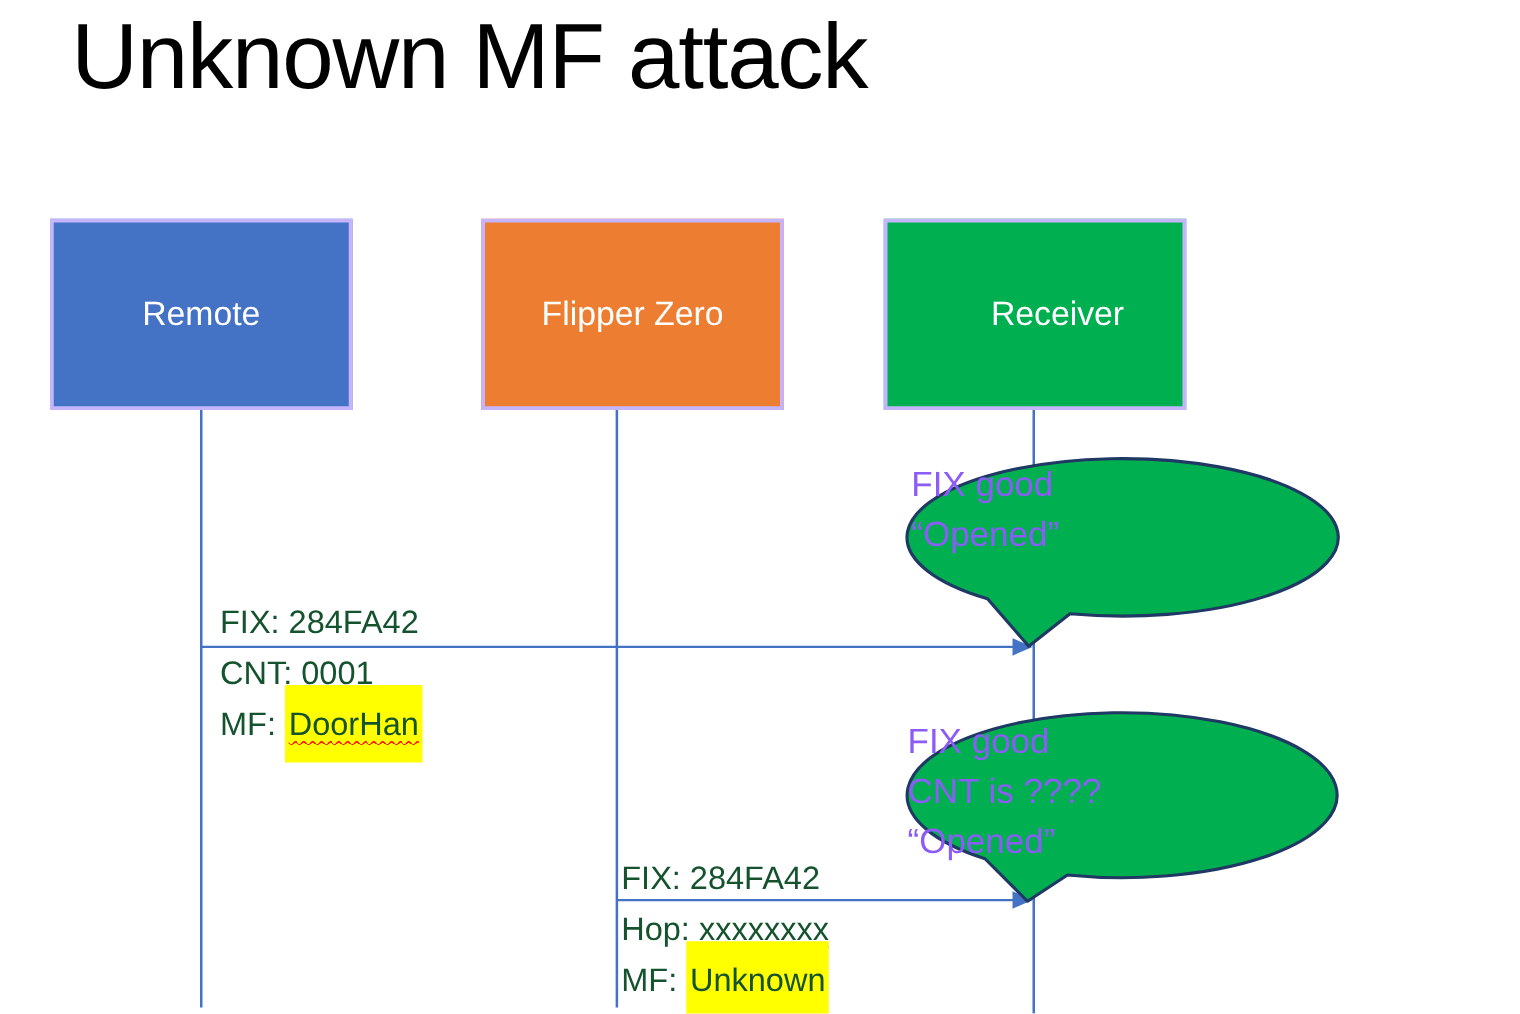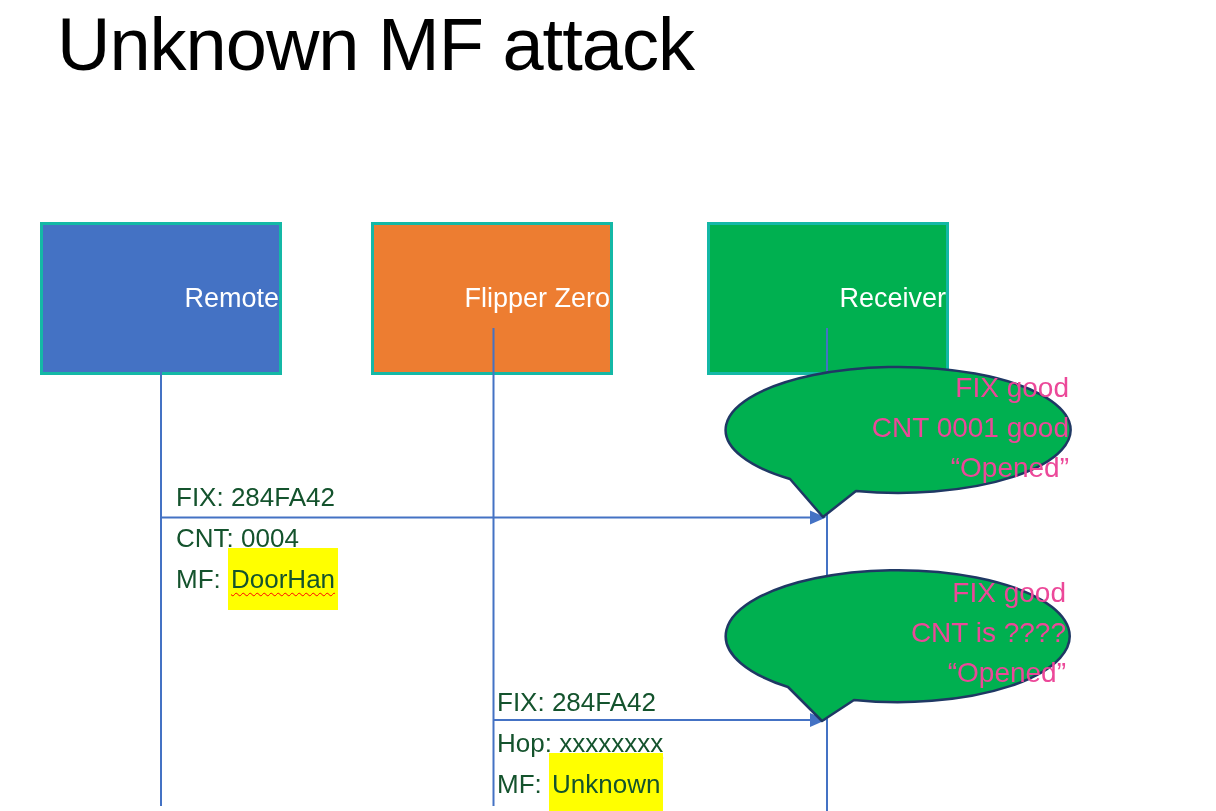--- a/index.html
+++ b/index.html
@@ -8,47 +8,47 @@
     overflow:hidden; font-family:"Liberation Sans", sans-serif; color:#000;
   }
   .slide-title {
     position:absolute; left:57px; top:2px;
     font-size:74px; font-weight:300; letter-spacing:-1px; color:#000;
     white-space:nowrap;
     text-align:center;
   }
   .actor {
     position:absolute; top:175px; width:242px; height:153px;
-    border:3px solid #14b8a6; box-sizing:border-box;
-    display:flex; align-items:center; justify-content:flex-end;
-    color:#ffffff; font-size:27px;margin-top:47px;
+    border:3px solid #c4b5fd; box-sizing:border-box;
+    display:flex; align-items:center; justify-content:center;
+    color:#ffffff; font-size:27px;
   }
   .actor-remote   { left:40px;  background:#4472C4; }
-  .actor-flipper  { left:371px; background:#ED7D31; }
+  .actor-flipper  { left:385px; background:#ED7D31; }
   .actor-receiver { left:707px; background:#00B050;padding-left:36px; }
 
   svg.overlay { position:absolute; left:0; top:0; width:1216px; height:811px; }
 
   .msg-label {
     position:absolute; font-size:26px; line-height:41px;
     white-space:nowrap; color:#14532d;
   }
   .msg-label-1 { left:176px; top:477px; }
   .msg-label-2 { left:497px; top:682px; }
   .hl { background:#FFFF00; padding:16px 3px; }
   .squig {
     text-decoration-line:underline;
     text-decoration-style:wavy;
     text-decoration-color:#FF0000;
     text-decoration-thickness:1px;
     text-underline-offset:4px;
   }
   .callout-text {
-    position:absolute; width:340px; text-align:right;
-    color:#ec4899; font-size:28px; line-height:40px; white-space:nowrap;
+    position:absolute; width:340px; text-align:left;
+    color:#8b5cf6; font-size:28px; line-height:40px; white-space:nowrap;
   }
   .callout-text-1 { left:729px; top:368px; }
   .callout-text-2 { left:726px; top:573px; }
 </style>
 </head>
 <body>
 
 <div class="canvas">
 
   <div class="slide-title">Unknown MF attack</div>
@@ -75,33 +75,32 @@
     <line x1="493.5" y1="720" x2="812" y2="720" stroke="#4472C4" stroke-width="1.8"></line>
     <polygon points="810,713 826,720 810,727" fill="#4472C4"></polygon>
 
     <path d="M 790 479 A 172.5 63 0 1 1 856 491 L 823 517 Z" fill="#00B050" stroke="#1F3864" stroke-width="2.5" stroke-linejoin="round"></path>
 
     <path d="M 788 687 A 172 66 0 1 1 854 700 L 822 721 Z" fill="#00B050" stroke="#1F3864" stroke-width="2.5" stroke-linejoin="round"></path>
   </svg>
 
   <div class="msg-label msg-label-1">
     <div><span>FIX: 284FA42</span></div>
-    <div><span>CNT: 0004</span></div>
+    <div><span>CNT: 0001</span></div>
     <div><span>MF: </span><span class="hl squig">DoorHan</span></div>
   </div>
 
   <div class="msg-label msg-label-2">
     <div><span>FIX: 284FA42</span></div>
     <div><span>Hop: </span><span class="squig">xxxxxxxx</span></div>
     <div><span>MF: </span><span class="hl">Unknown</span></div>
   </div>
 
   <div class="callout-text callout-text-1">
     <div>FIX good</div>
-    <div>CNT 0001 good</div>
     <div>“Opened”</div>
   </div>
 
   <div class="callout-text callout-text-2">
     <div>FIX good</div>
     <div>CNT is ????</div>
     <div>“Opened”</div>
   </div>
 
 </div>

